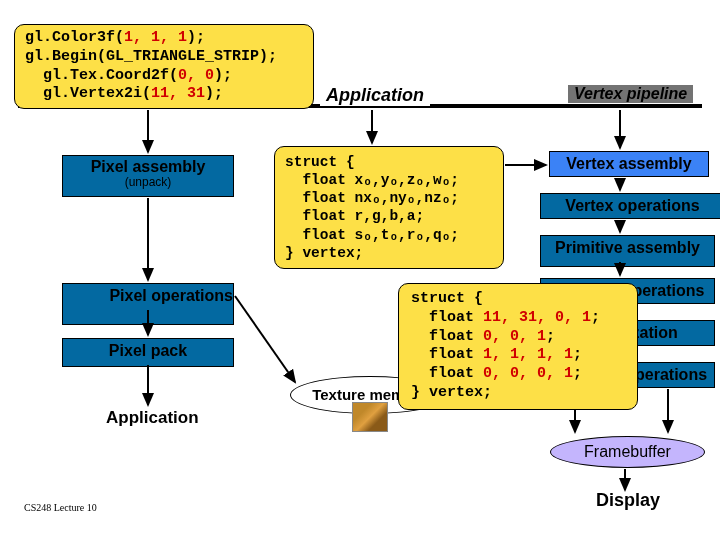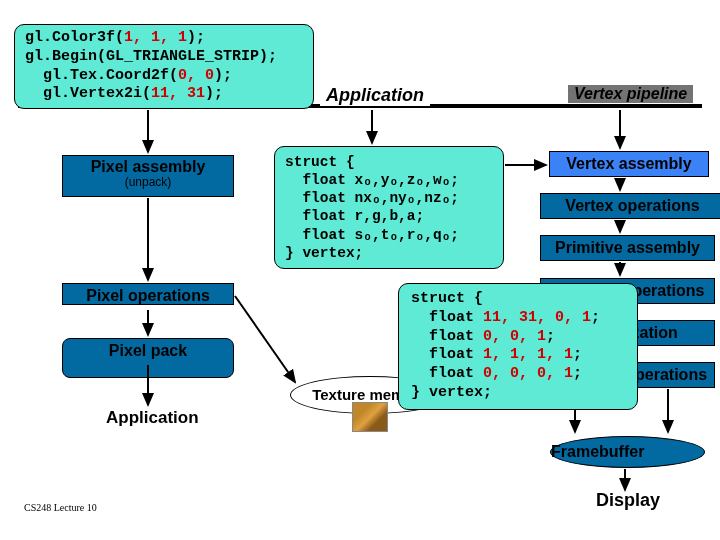--- a/index.html
+++ b/index.html
@@ -34,21 +34,21 @@
     top: 85px;
     left: 568px;
     font-size: 16px;
     font-style: italic;
     font-weight: bold;
     background: #737373;
     padding: 0 6px;
   }
   .code-box {
     position: absolute;
-    background: #5eead4;
+    background: #fde047;
     border: 1.5px solid #000;
     border-radius: 10px;
     font-family: "Courier New", monospace;
     font-size: 14.5px;
     line-height: 1.25;
     padding: 4px 10px;
     white-space: pre;
     font-weight: bold;
   }
   .code-box-top {
@@ -86,40 +86,40 @@
   }
   .pixel-assembly {
     top: 155px;
     left: 62px;
     width: 172px;
     height: 42px;
     line-height: 1.05;
   }
   .pixel-assembly .sub { font-size: 12px; font-weight: normal; display: block; }
   .pixel-ops {
-    top: 283px; left: 62px; width: 172px; height: 22px;
+    top: 283px; left: 62px; width: 172px; height: 42px; text-align: right;
   }
   .pixel-pack {
-    top: 338px; left: 62px; width: 172px; height: 40px; border-radius: 8px;
+    top: 338px; left: 62px; width: 172px; height: 29px;
   }
   .application-bottom {
     position: absolute;
     top: 408px; left: 106px;
     font-weight: bold;
     font-size: 17px;
   }
   .vertex-assembly {
     top: 151px; left: 549px; width: 160px; height: 26px;
     background: #3b82f6;
   }
   .vertex-ops {
     top: 193px; left: 540px; width: 185px; height: 26px;
   }
   .primitive-assembly {
-    top: 235px; left: 540px; width: 175px; height: 26px;
+    top: 235px; left: 540px; width: 175px; height: 32px;
   }
   .primitive-ops {
     top: 278px; left: 540px; width: 175px; height: 26px;
   }
   .rasterization {
     top: 320px; left: 540px; width: 175px; height: 26px;
   }
   .fragment-ops {
     top: 362px; left: 540px; width: 175px; height: 26px;
   }
@@ -134,22 +134,23 @@
     font-weight: bold;
     font-size: 15px;
     line-height: 36px;
   }
   .framebuffer {
     position: absolute;
     top: 436px; left: 550px;
     width: 155px; height: 32px;
     border: 1.5px solid #000;
     border-radius: 50%;
-    background: #0369a1;
-    font-weight: bold;
+    background: #c4b5fd;
+    text-align: center;
+    font-weight: normal;
     font-size: 16px;
     line-height: 30px;
   }
   .display {
     position: absolute;
     top: 490px; left: 596px;
     font-weight: bold;
     font-size: 18px;
   }
   .footer {

